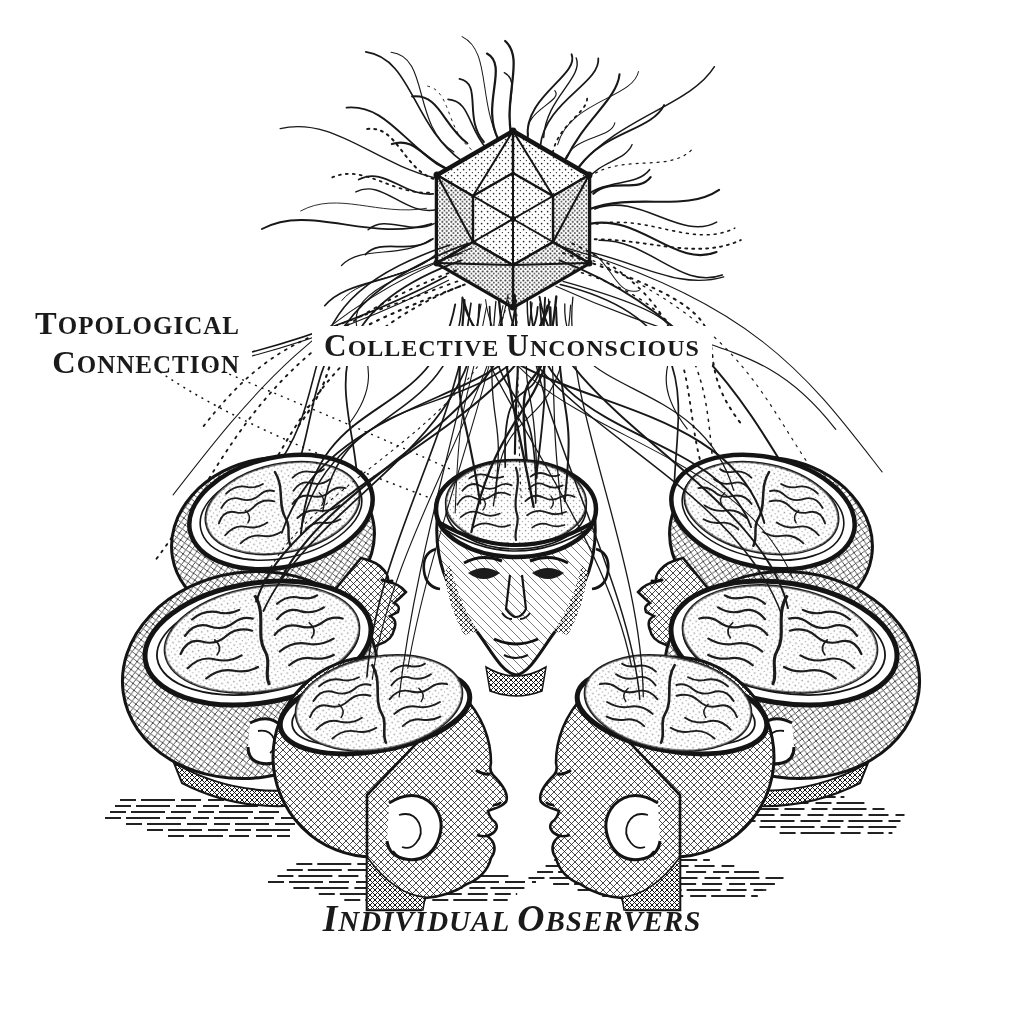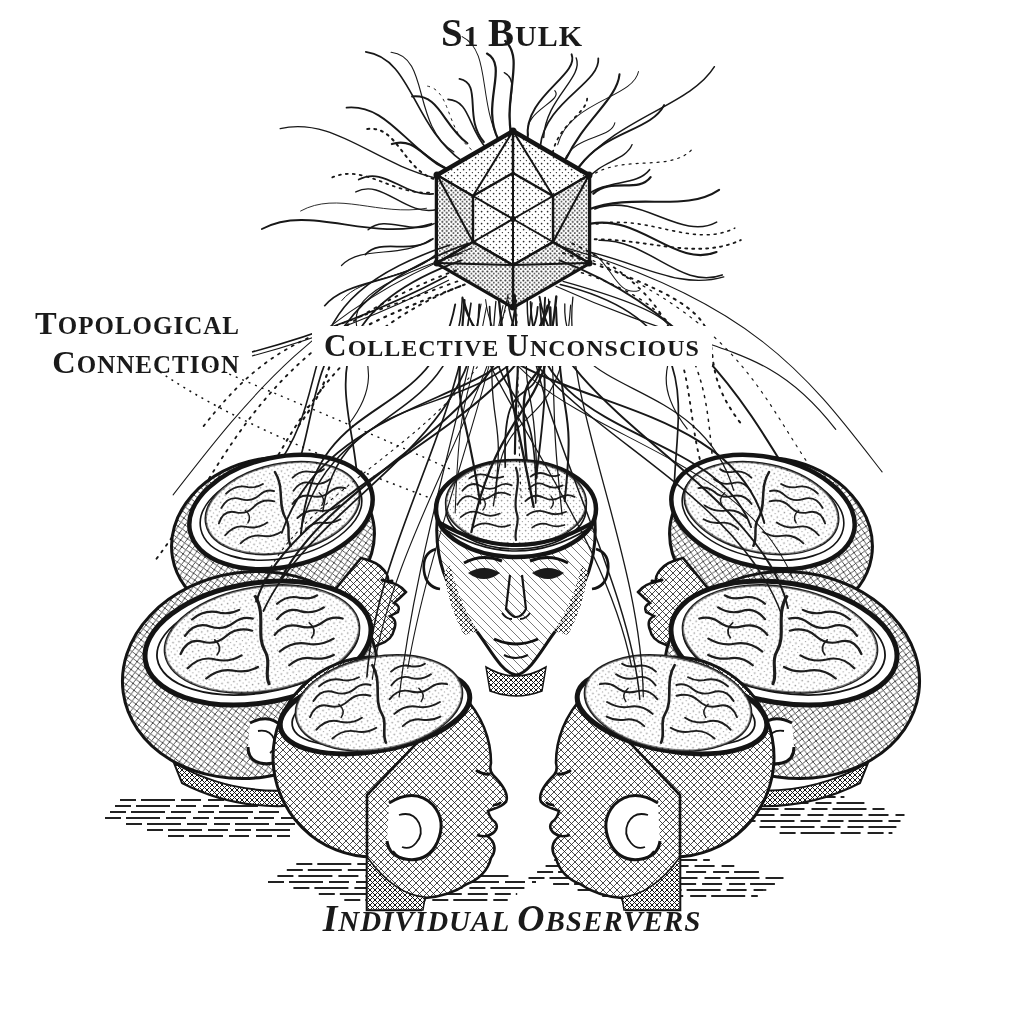--- a/index.html
+++ b/index.html
@@ -303,21 +303,20 @@
       </g>
 
   <g fill="none" stroke="#141414">
     <path d="M252 352 C320 334 390 306 447 276" stroke-width="1.6"></path>
     <path d="M252 356 C320 338 390 310 449 280" stroke-width="1.1"></path>
     <path d="M160 372 C230 420 330 460 430 498" stroke-width="1.5" stroke-dasharray="2 5"></path>
     <path d="M210 366 C280 396 360 428 452 470" stroke-width="1.4" stroke-dasharray="2 5"></path>
   </g>
 </svg>
 
-<div class="lbl title sc"><span class="ld">S</span>1 <span class="ld">B</span>ulk</div>
 
 <div class="lbl coll">
   <span class="band sc"><span class="ld">C</span>ollective <span class="ld">U</span>nconscious</span>
 </div>
 
 <div class="lbl topo">
   <div class="sc"><span class="ld">T</span>opological</div>
   <div class="sc"><span class="ld">C</span>onnection</div>
 </div>
 

